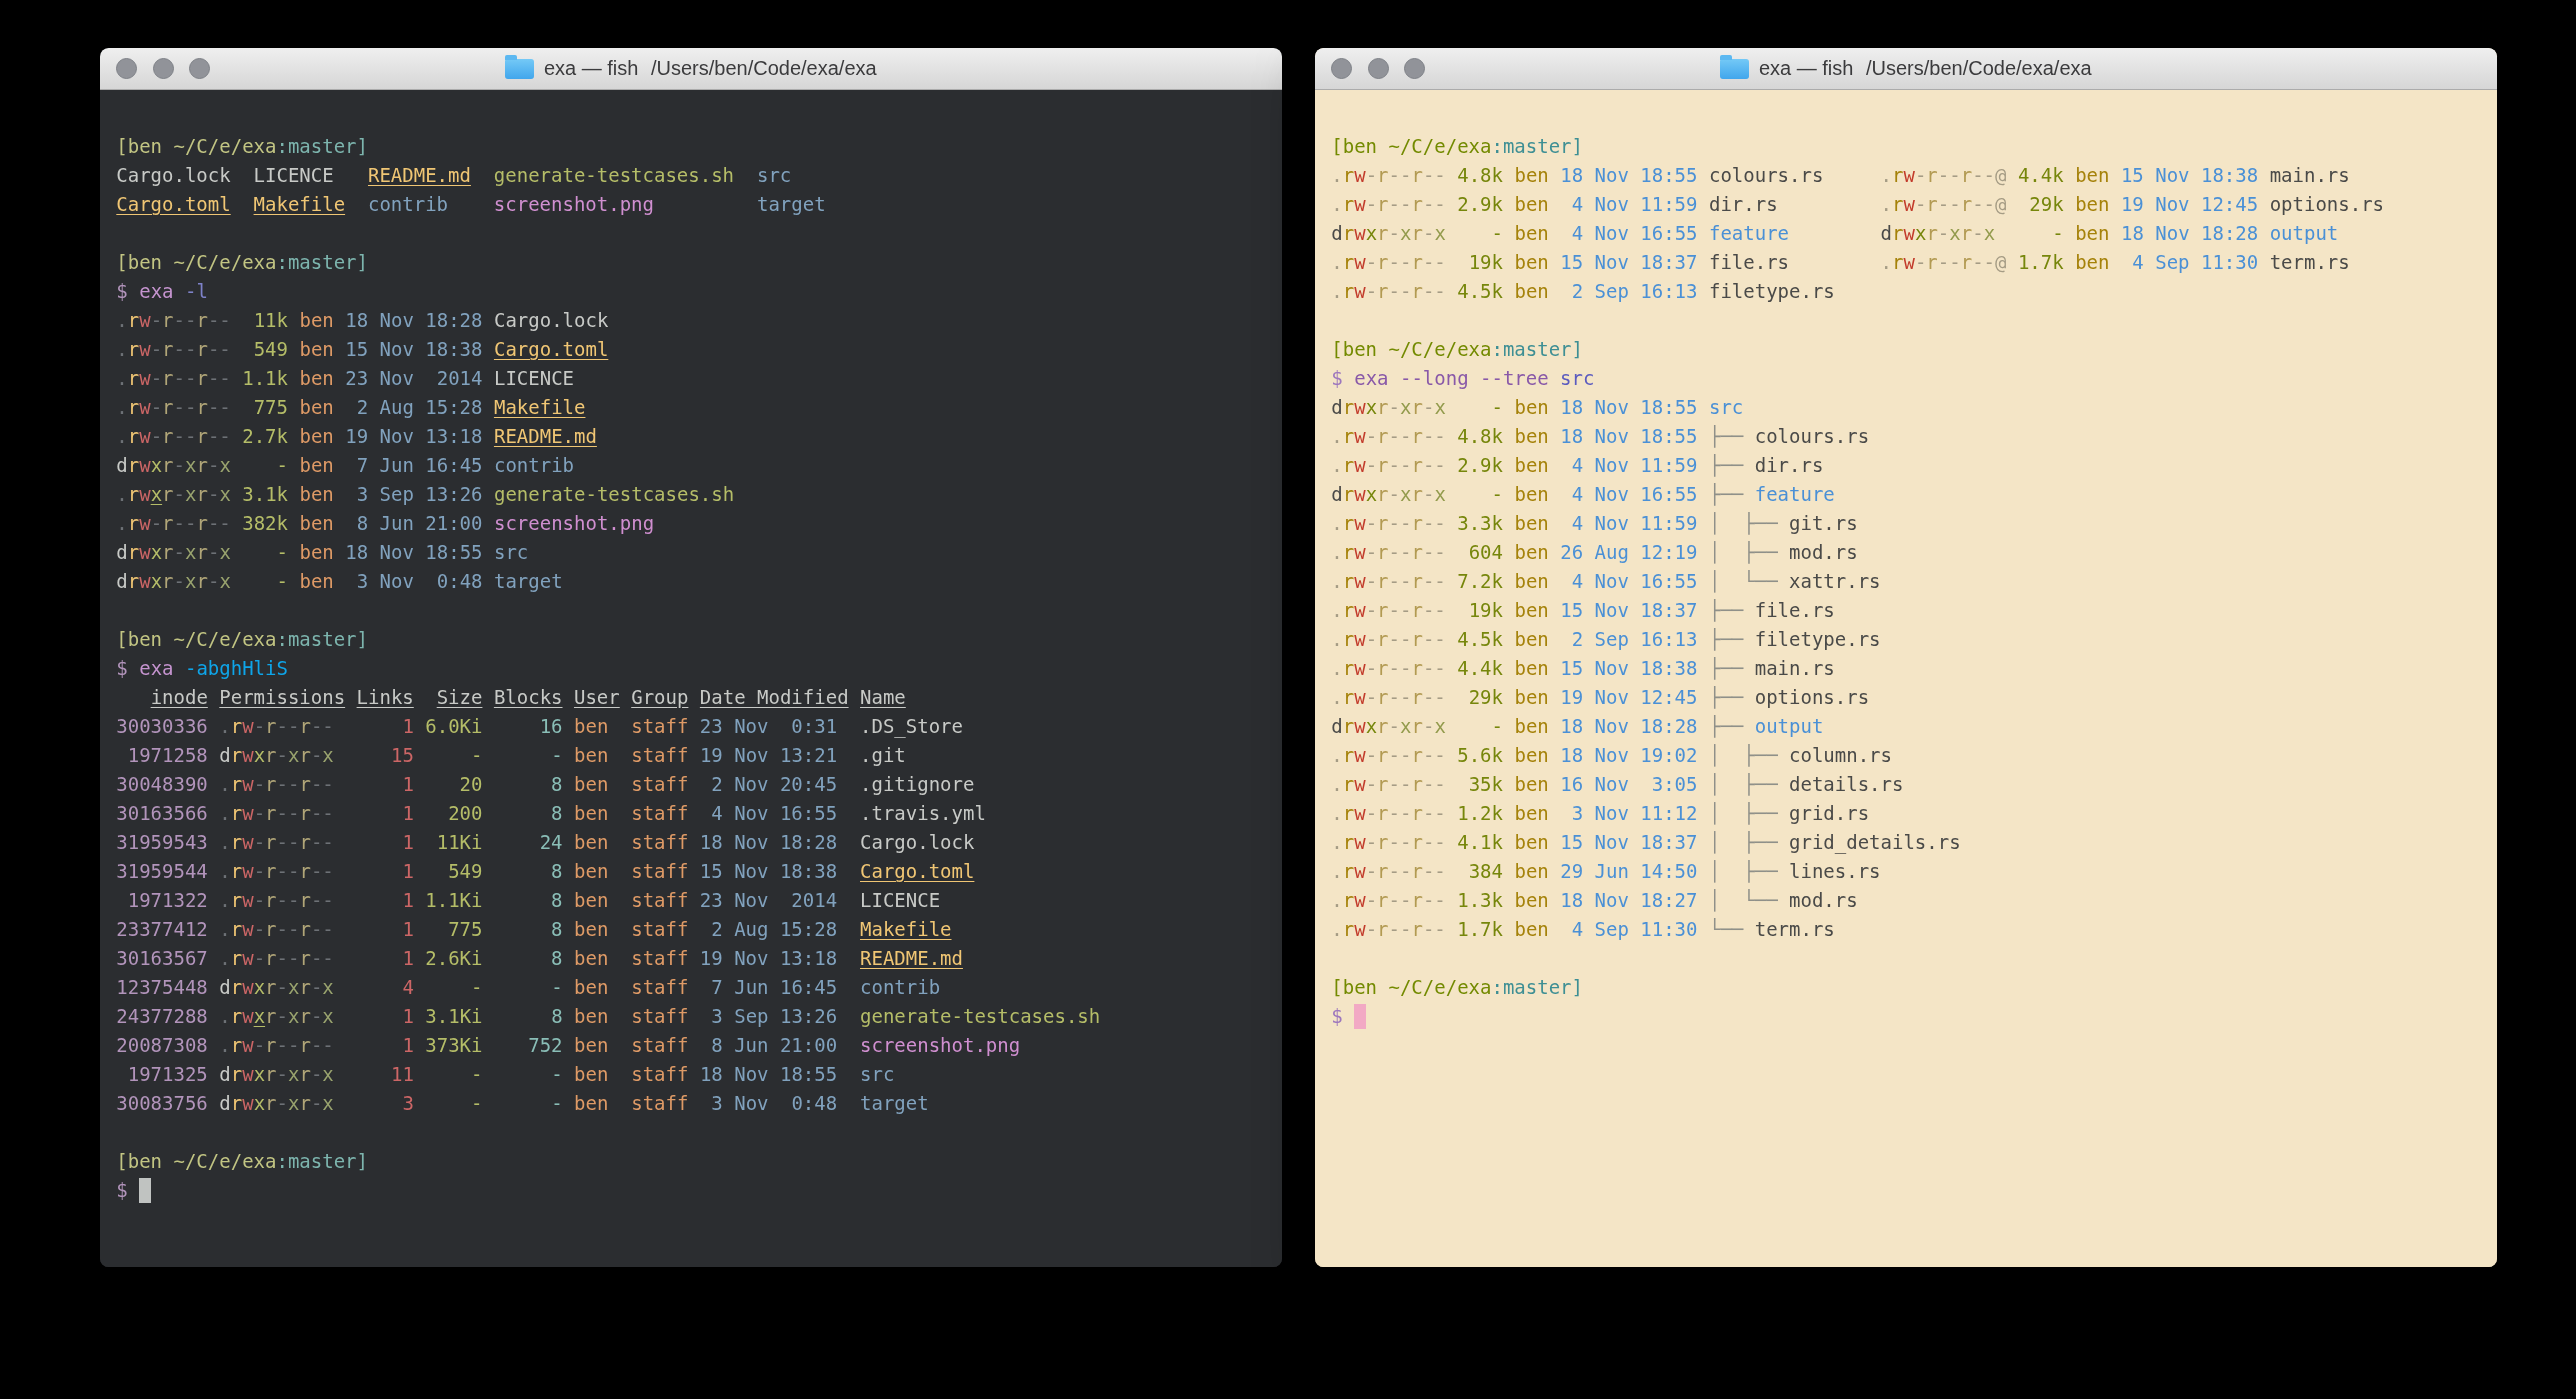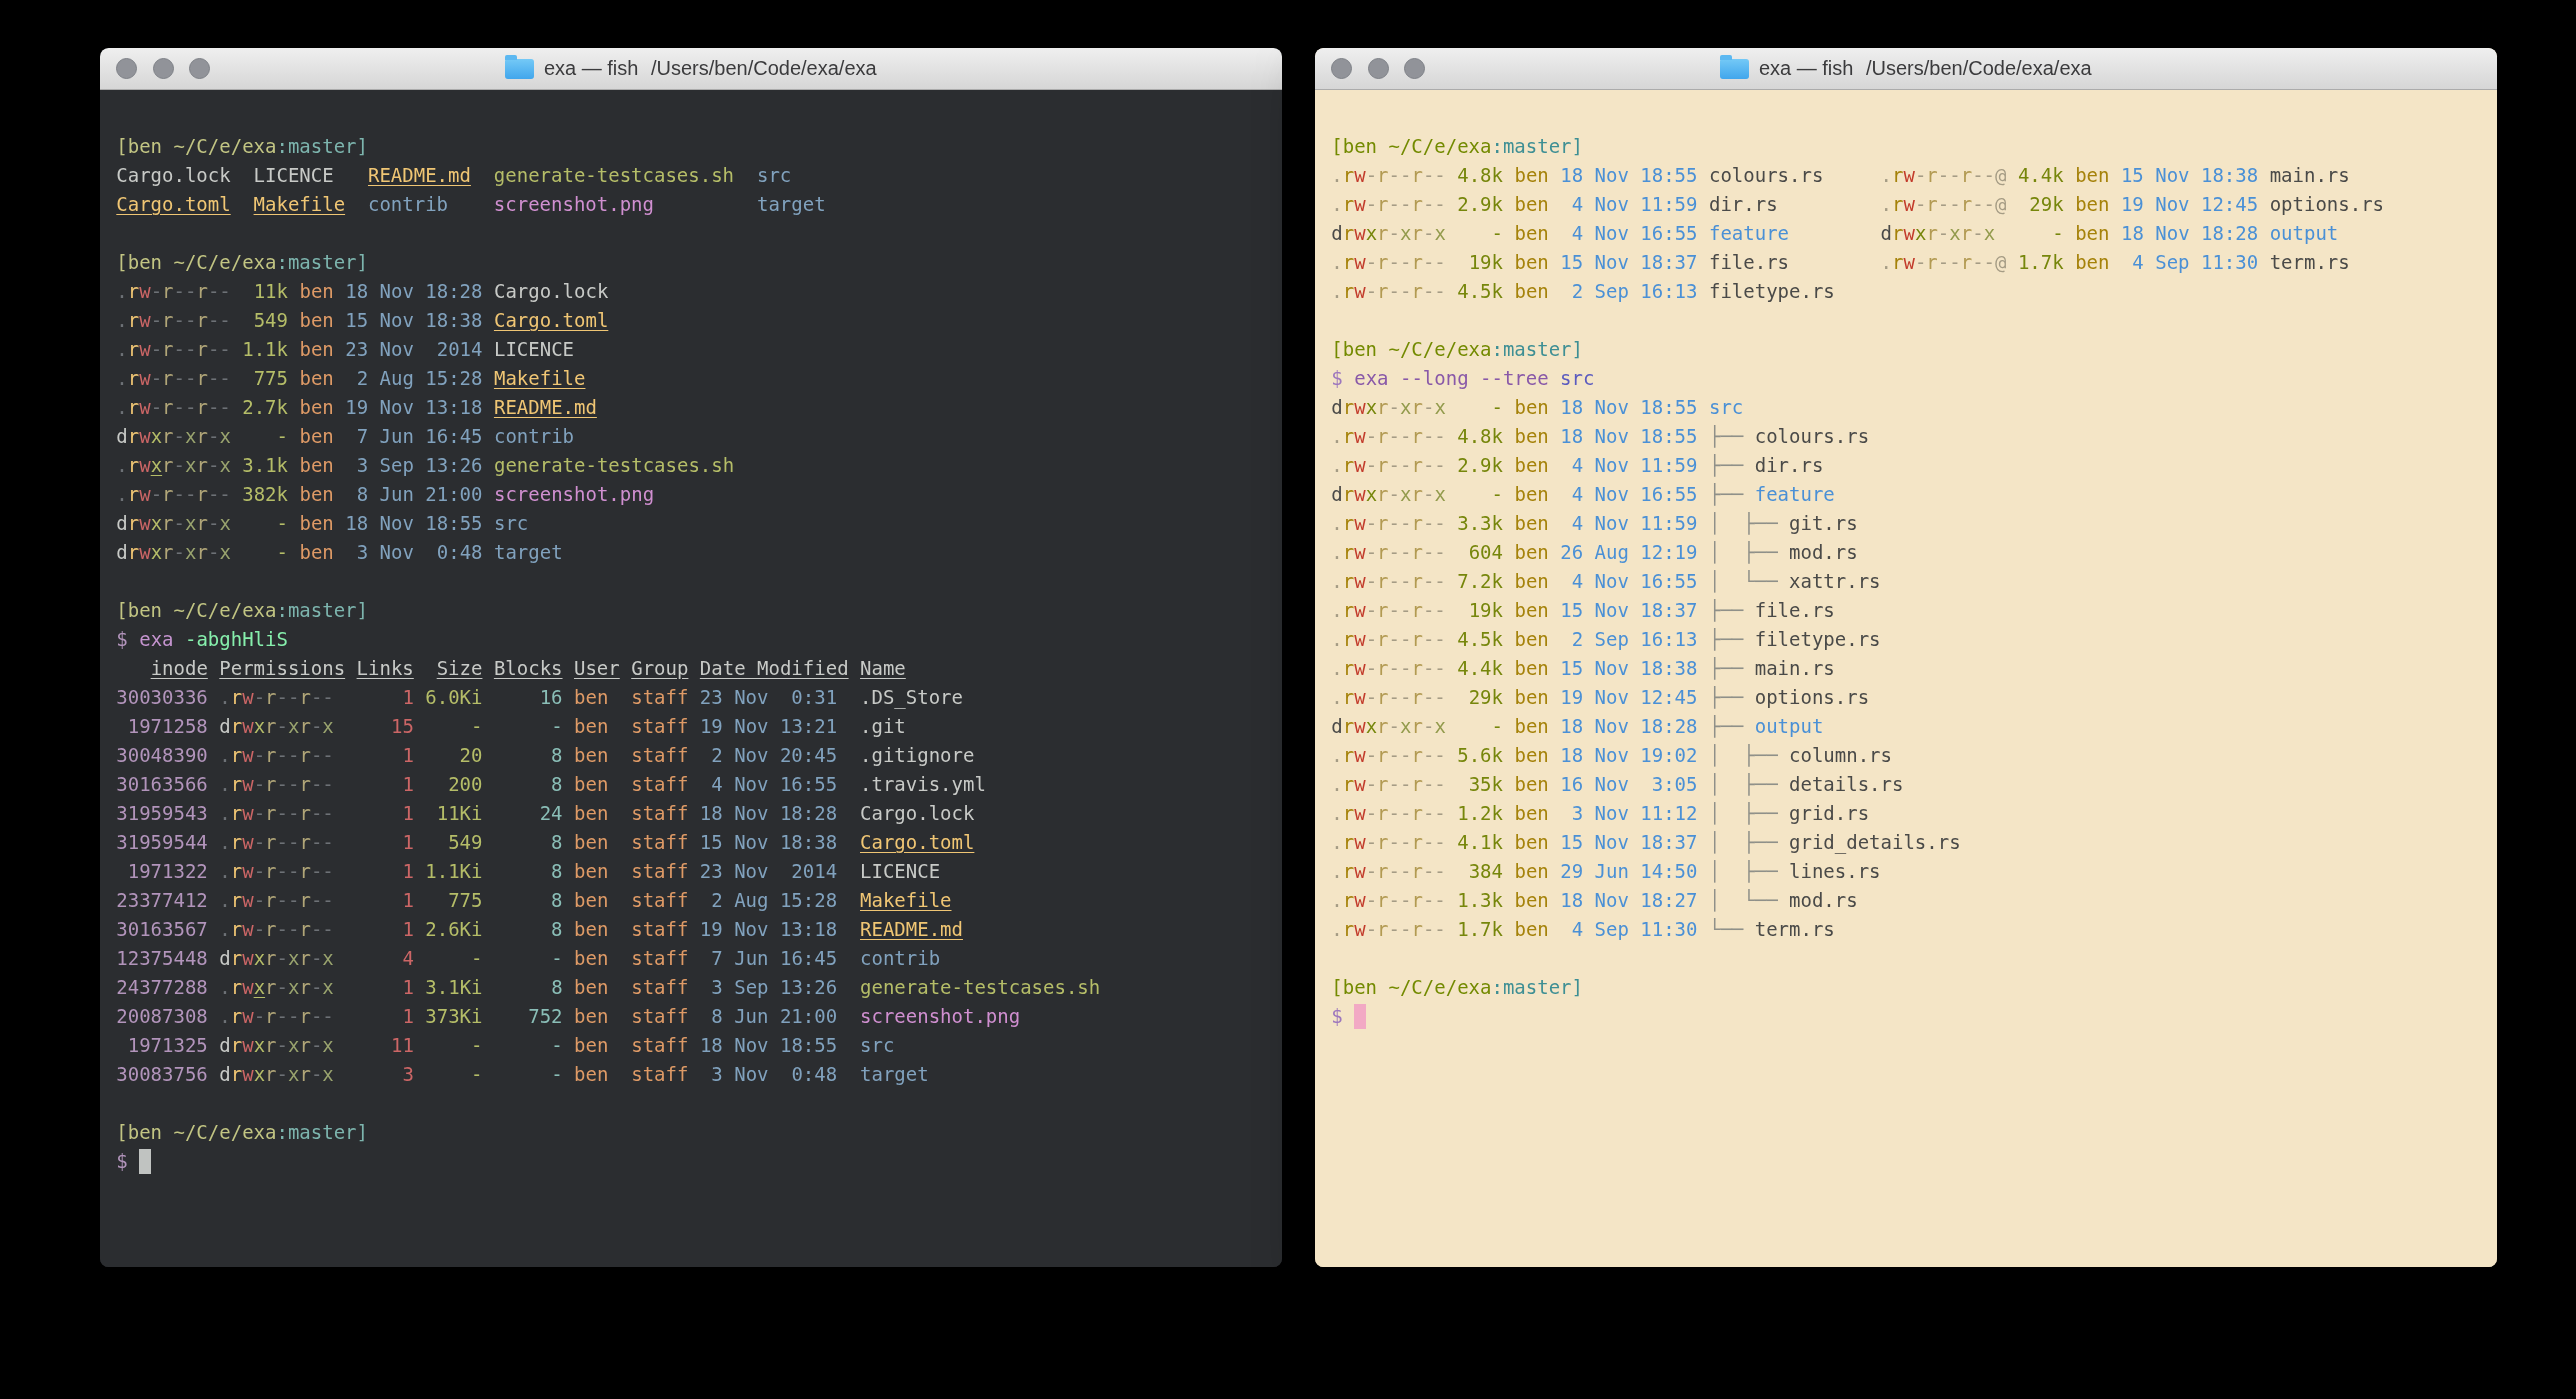--- a/index.html
+++ b/index.html
@@ -43,33 +43,34 @@
         <span class="title-path">/Users/ben/Code/exa/exa</span>
       </div>
     </div>
     <div class="term" style="background: rgb(43, 45, 48);">
         <div class="line"></div>
         <div class="line"><span style="color: rgb(194, 197, 131);">[ben ~/C/e/exa</span><span style="color: rgb(125, 181, 174);">:master]</span></div>
         <div class="line"><span style="color: rgb(200, 202, 199);">Cargo.lock</span><span style="color: rgb(200, 202, 199);">  </span><span style="color: rgb(200, 202, 199);">LICENCE</span><span style="color: rgb(200, 202, 199);">   </span><span class="u" style="color: rgb(240, 198, 116);">README.md</span><span style="color: rgb(200, 202, 199);">  </span><span style="color: rgb(181, 189, 104);">generate-testcases.sh</span><span style="color: rgb(200, 202, 199);">  </span><span style="color: rgb(129, 162, 190);">src</span></div>
         <div class="line"><span class="u" style="color: rgb(240, 198, 116);">Cargo.toml</span><span style="color: rgb(200, 202, 199);">  </span><span class="u" style="color: rgb(240, 198, 116);">Makefile</span><span style="color: rgb(200, 202, 199);">  </span><span style="color: rgb(129, 162, 190);">contrib</span><span style="color: rgb(200, 202, 199);">    </span><span style="color: rgb(208, 143, 208);">screenshot.png</span><span style="color: rgb(200, 202, 199);">         </span><span style="color: rgb(129, 162, 190);">target</span></div>
         <div class="line"></div>
         <div class="line"><span style="color: rgb(194, 197, 131);">[ben ~/C/e/exa</span><span style="color: rgb(125, 181, 174);">:master]</span></div>
+        <div class="line"><span style="color: rgb(178, 148, 187);">$ </span><span style="color: rgb(197, 148, 207);">exa</span><span style="color: rgb(200, 202, 199);"> </span><span style="color: rgb(126, 130, 201);">-l</span></div>
         <div class="line"><span style="color: rgb(109, 113, 118);">.</span><span style="color: rgb(240, 198, 116);">r</span><span style="color: rgb(204, 102, 102);">w</span><span style="color: rgb(109, 113, 118);">-</span><span style="color: rgb(177, 166, 120);">r</span><span style="color: rgb(109, 113, 118);">--</span><span style="color: rgb(177, 166, 120);">r</span><span style="color: rgb(109, 113, 118);">--</span><span style="color: rgb(181, 189, 104);">  11k</span><span style="color: rgb(222, 154, 102);"> ben</span><span style="color: rgb(129, 162, 190);"> 18 Nov 18:28</span><span style="color: rgb(200, 202, 199);"> </span><span style="color: rgb(200, 202, 199);">Cargo.lock</span></div>
         <div class="line"><span style="color: rgb(109, 113, 118);">.</span><span style="color: rgb(240, 198, 116);">r</span><span style="color: rgb(204, 102, 102);">w</span><span style="color: rgb(109, 113, 118);">-</span><span style="color: rgb(177, 166, 120);">r</span><span style="color: rgb(109, 113, 118);">--</span><span style="color: rgb(177, 166, 120);">r</span><span style="color: rgb(109, 113, 118);">--</span><span style="color: rgb(181, 189, 104);">  549</span><span style="color: rgb(222, 154, 102);"> ben</span><span style="color: rgb(129, 162, 190);"> 15 Nov 18:38</span><span style="color: rgb(200, 202, 199);"> </span><span class="u" style="color: rgb(240, 198, 116);">Cargo.toml</span></div>
         <div class="line"><span style="color: rgb(109, 113, 118);">.</span><span style="color: rgb(240, 198, 116);">r</span><span style="color: rgb(204, 102, 102);">w</span><span style="color: rgb(109, 113, 118);">-</span><span style="color: rgb(177, 166, 120);">r</span><span style="color: rgb(109, 113, 118);">--</span><span style="color: rgb(177, 166, 120);">r</span><span style="color: rgb(109, 113, 118);">--</span><span style="color: rgb(181, 189, 104);"> 1.1k</span><span style="color: rgb(222, 154, 102);"> ben</span><span style="color: rgb(129, 162, 190);"> 23 Nov  2014</span><span style="color: rgb(200, 202, 199);"> </span><span style="color: rgb(200, 202, 199);">LICENCE</span></div>
         <div class="line"><span style="color: rgb(109, 113, 118);">.</span><span style="color: rgb(240, 198, 116);">r</span><span style="color: rgb(204, 102, 102);">w</span><span style="color: rgb(109, 113, 118);">-</span><span style="color: rgb(177, 166, 120);">r</span><span style="color: rgb(109, 113, 118);">--</span><span style="color: rgb(177, 166, 120);">r</span><span style="color: rgb(109, 113, 118);">--</span><span style="color: rgb(181, 189, 104);">  775</span><span style="color: rgb(222, 154, 102);"> ben</span><span style="color: rgb(129, 162, 190);">  2 Aug 15:28</span><span style="color: rgb(200, 202, 199);"> </span><span class="u" style="color: rgb(240, 198, 116);">Makefile</span></div>
         <div class="line"><span style="color: rgb(109, 113, 118);">.</span><span style="color: rgb(240, 198, 116);">r</span><span style="color: rgb(204, 102, 102);">w</span><span style="color: rgb(109, 113, 118);">-</span><span style="color: rgb(177, 166, 120);">r</span><span style="color: rgb(109, 113, 118);">--</span><span style="color: rgb(177, 166, 120);">r</span><span style="color: rgb(109, 113, 118);">--</span><span style="color: rgb(181, 189, 104);"> 2.7k</span><span style="color: rgb(222, 154, 102);"> ben</span><span style="color: rgb(129, 162, 190);"> 19 Nov 13:18</span><span style="color: rgb(200, 202, 199);"> </span><span class="u" style="color: rgb(240, 198, 116);">README.md</span></div>
         <div class="line"><span style="color: rgb(200, 202, 199);">d</span><span style="color: rgb(240, 198, 116);">r</span><span style="color: rgb(204, 102, 102);">w</span><span style="color: rgb(181, 189, 104);">x</span><span style="color: rgb(177, 166, 120);">r</span><span style="color: rgb(109, 113, 118);">-</span><span style="color: rgb(153, 163, 110);">x</span><span style="color: rgb(177, 166, 120);">r</span><span style="color: rgb(109, 113, 118);">-</span><span style="color: rgb(153, 163, 110);">x</span><span style="color: rgb(181, 189, 104);">    -</span><span style="color: rgb(222, 154, 102);"> ben</span><span style="color: rgb(129, 162, 190);">  7 Jun 16:45</span><span style="color: rgb(200, 202, 199);"> </span><span style="color: rgb(129, 162, 190);">contrib</span></div>
         <div class="line"><span style="color: rgb(109, 113, 118);">.</span><span style="color: rgb(240, 198, 116);">r</span><span style="color: rgb(204, 102, 102);">w</span><span class="u" style="color: rgb(181, 189, 104);">x</span><span style="color: rgb(177, 166, 120);">r</span><span style="color: rgb(109, 113, 118);">-</span><span style="color: rgb(153, 163, 110);">x</span><span style="color: rgb(177, 166, 120);">r</span><span style="color: rgb(109, 113, 118);">-</span><span style="color: rgb(153, 163, 110);">x</span><span style="color: rgb(181, 189, 104);"> 3.1k</span><span style="color: rgb(222, 154, 102);"> ben</span><span style="color: rgb(129, 162, 190);">  3 Sep 13:26</span><span style="color: rgb(200, 202, 199);"> </span><span style="color: rgb(181, 189, 104);">generate-testcases.sh</span></div>
         <div class="line"><span style="color: rgb(109, 113, 118);">.</span><span style="color: rgb(240, 198, 116);">r</span><span style="color: rgb(204, 102, 102);">w</span><span style="color: rgb(109, 113, 118);">-</span><span style="color: rgb(177, 166, 120);">r</span><span style="color: rgb(109, 113, 118);">--</span><span style="color: rgb(177, 166, 120);">r</span><span style="color: rgb(109, 113, 118);">--</span><span style="color: rgb(181, 189, 104);"> 382k</span><span style="color: rgb(222, 154, 102);"> ben</span><span style="color: rgb(129, 162, 190);">  8 Jun 21:00</span><span style="color: rgb(200, 202, 199);"> </span><span style="color: rgb(208, 143, 208);">screenshot.png</span></div>
         <div class="line"><span style="color: rgb(200, 202, 199);">d</span><span style="color: rgb(240, 198, 116);">r</span><span style="color: rgb(204, 102, 102);">w</span><span style="color: rgb(181, 189, 104);">x</span><span style="color: rgb(177, 166, 120);">r</span><span style="color: rgb(109, 113, 118);">-</span><span style="color: rgb(153, 163, 110);">x</span><span style="color: rgb(177, 166, 120);">r</span><span style="color: rgb(109, 113, 118);">-</span><span style="color: rgb(153, 163, 110);">x</span><span style="color: rgb(181, 189, 104);">    -</span><span style="color: rgb(222, 154, 102);"> ben</span><span style="color: rgb(129, 162, 190);"> 18 Nov 18:55</span><span style="color: rgb(200, 202, 199);"> </span><span style="color: rgb(129, 162, 190);">src</span></div>
         <div class="line"><span style="color: rgb(200, 202, 199);">d</span><span style="color: rgb(240, 198, 116);">r</span><span style="color: rgb(204, 102, 102);">w</span><span style="color: rgb(181, 189, 104);">x</span><span style="color: rgb(177, 166, 120);">r</span><span style="color: rgb(109, 113, 118);">-</span><span style="color: rgb(153, 163, 110);">x</span><span style="color: rgb(177, 166, 120);">r</span><span style="color: rgb(109, 113, 118);">-</span><span style="color: rgb(153, 163, 110);">x</span><span style="color: rgb(181, 189, 104);">    -</span><span style="color: rgb(222, 154, 102);"> ben</span><span style="color: rgb(129, 162, 190);">  3 Nov  0:48</span><span style="color: rgb(200, 202, 199);"> </span><span style="color: rgb(129, 162, 190);">target</span></div>
         <div class="line"></div>
         <div class="line"><span style="color: rgb(194, 197, 131);">[ben ~/C/e/exa</span><span style="color: rgb(125, 181, 174);">:master]</span></div>
-        <div class="line"><span style="color: rgb(178, 148, 187);">$ </span><span style="color: rgb(197, 148, 207);">exa</span><span style="color: rgb(200, 202, 199);"> </span><span style="color: #86efac;">-abghHliS</span></div>
+        <div class="line"><span style="color: rgb(178, 148, 187);">$ </span><span style="color: rgb(197, 148, 207);">exa</span><span style="color: rgb(200, 202, 199);"> </span><span style="color: #0ea5e9;">-abghHliS</span></div>
         <div class="line"><span style="color: rgb(200, 202, 199);">   </span><span class="u" style="color: rgb(200, 202, 199);">inode</span><span style="color: rgb(200, 202, 199);"> </span><span class="u" style="color: rgb(200, 202, 199);">Permissions</span><span style="color: rgb(200, 202, 199);"> </span><span class="u" style="color: rgb(200, 202, 199);">Links</span><span style="color: rgb(200, 202, 199);">  </span><span class="u" style="color: rgb(200, 202, 199);">Size</span><span style="color: rgb(200, 202, 199);"> </span><span class="u" style="color: rgb(200, 202, 199);">Blocks</span><span style="color: rgb(200, 202, 199);"> </span><span class="u" style="color: rgb(200, 202, 199);">User</span><span style="color: rgb(200, 202, 199);"> </span><span class="u" style="color: rgb(200, 202, 199);">Group</span><span style="color: rgb(200, 202, 199);"> </span><span class="u" style="color: rgb(200, 202, 199);">Date Modified</span><span style="color: rgb(200, 202, 199);"> </span><span class="u" style="color: rgb(200, 202, 199);">Name</span></div>
         <div class="line"><span style="color: rgb(178, 148, 187);">30030336</span><span style="color: rgb(200, 202, 199);"> </span><span style="color: rgb(109, 113, 118);">.</span><span style="color: rgb(240, 198, 116);">r</span><span style="color: rgb(204, 102, 102);">w</span><span style="color: rgb(109, 113, 118);">-</span><span style="color: rgb(177, 166, 120);">r</span><span style="color: rgb(109, 113, 118);">--</span><span style="color: rgb(177, 166, 120);">r</span><span style="color: rgb(109, 113, 118);">--</span><span style="color: rgb(204, 102, 102);">      1</span><span style="color: rgb(181, 189, 104);"> 6.0Ki</span><span style="color: rgb(138, 190, 183);">     16</span><span style="color: rgb(222, 154, 102);"> ben  staff</span><span style="color: rgb(129, 162, 190);"> 23 Nov  0:31  </span><span style="color: rgb(200, 202, 199);">.DS_Store</span></div>
         <div class="line"><span style="color: rgb(178, 148, 187);"> 1971258</span><span style="color: rgb(200, 202, 199);"> </span><span style="color: rgb(200, 202, 199);">d</span><span style="color: rgb(240, 198, 116);">r</span><span style="color: rgb(204, 102, 102);">w</span><span style="color: rgb(181, 189, 104);">x</span><span style="color: rgb(177, 166, 120);">r</span><span style="color: rgb(109, 113, 118);">-</span><span style="color: rgb(153, 163, 110);">x</span><span style="color: rgb(177, 166, 120);">r</span><span style="color: rgb(109, 113, 118);">-</span><span style="color: rgb(153, 163, 110);">x</span><span style="color: rgb(204, 102, 102);">     15</span><span style="color: rgb(181, 189, 104);">     -</span><span style="color: rgb(138, 190, 183);">      -</span><span style="color: rgb(222, 154, 102);"> ben  staff</span><span style="color: rgb(129, 162, 190);"> 19 Nov 13:21  </span><span style="color: rgb(200, 202, 199);">.git</span></div>
         <div class="line"><span style="color: rgb(178, 148, 187);">30048390</span><span style="color: rgb(200, 202, 199);"> </span><span style="color: rgb(109, 113, 118);">.</span><span style="color: rgb(240, 198, 116);">r</span><span style="color: rgb(204, 102, 102);">w</span><span style="color: rgb(109, 113, 118);">-</span><span style="color: rgb(177, 166, 120);">r</span><span style="color: rgb(109, 113, 118);">--</span><span style="color: rgb(177, 166, 120);">r</span><span style="color: rgb(109, 113, 118);">--</span><span style="color: rgb(204, 102, 102);">      1</span><span style="color: rgb(181, 189, 104);">    20</span><span style="color: rgb(138, 190, 183);">      8</span><span style="color: rgb(222, 154, 102);"> ben  staff</span><span style="color: rgb(129, 162, 190);">  2 Nov 20:45  </span><span style="color: rgb(200, 202, 199);">.gitignore</span></div>
         <div class="line"><span style="color: rgb(178, 148, 187);">30163566</span><span style="color: rgb(200, 202, 199);"> </span><span style="color: rgb(109, 113, 118);">.</span><span style="color: rgb(240, 198, 116);">r</span><span style="color: rgb(204, 102, 102);">w</span><span style="color: rgb(109, 113, 118);">-</span><span style="color: rgb(177, 166, 120);">r</span><span style="color: rgb(109, 113, 118);">--</span><span style="color: rgb(177, 166, 120);">r</span><span style="color: rgb(109, 113, 118);">--</span><span style="color: rgb(204, 102, 102);">      1</span><span style="color: rgb(181, 189, 104);">   200</span><span style="color: rgb(138, 190, 183);">      8</span><span style="color: rgb(222, 154, 102);"> ben  staff</span><span style="color: rgb(129, 162, 190);">  4 Nov 16:55  </span><span style="color: rgb(200, 202, 199);">.travis.yml</span></div>
         <div class="line"><span style="color: rgb(178, 148, 187);">31959543</span><span style="color: rgb(200, 202, 199);"> </span><span style="color: rgb(109, 113, 118);">.</span><span style="color: rgb(240, 198, 116);">r</span><span style="color: rgb(204, 102, 102);">w</span><span style="color: rgb(109, 113, 118);">-</span><span style="color: rgb(177, 166, 120);">r</span><span style="color: rgb(109, 113, 118);">--</span><span style="color: rgb(177, 166, 120);">r</span><span style="color: rgb(109, 113, 118);">--</span><span style="color: rgb(204, 102, 102);">      1</span><span style="color: rgb(181, 189, 104);">  11Ki</span><span style="color: rgb(138, 190, 183);">     24</span><span style="color: rgb(222, 154, 102);"> ben  staff</span><span style="color: rgb(129, 162, 190);"> 18 Nov 18:28  </span><span style="color: rgb(200, 202, 199);">Cargo.lock</span></div>
         <div class="line"><span style="color: rgb(178, 148, 187);">31959544</span><span style="color: rgb(200, 202, 199);"> </span><span style="color: rgb(109, 113, 118);">.</span><span style="color: rgb(240, 198, 116);">r</span><span style="color: rgb(204, 102, 102);">w</span><span style="color: rgb(109, 113, 118);">-</span><span style="color: rgb(177, 166, 120);">r</span><span style="color: rgb(109, 113, 118);">--</span><span style="color: rgb(177, 166, 120);">r</span><span style="color: rgb(109, 113, 118);">--</span><span style="color: rgb(204, 102, 102);">      1</span><span style="color: rgb(181, 189, 104);">   549</span><span style="color: rgb(138, 190, 183);">      8</span><span style="color: rgb(222, 154, 102);"> ben  staff</span><span style="color: rgb(129, 162, 190);"> 15 Nov 18:38  </span><span class="u" style="color: rgb(240, 198, 116);">Cargo.toml</span></div>
         <div class="line"><span style="color: rgb(178, 148, 187);"> 1971322</span><span style="color: rgb(200, 202, 199);"> </span><span style="color: rgb(109, 113, 118);">.</span><span style="color: rgb(240, 198, 116);">r</span><span style="color: rgb(204, 102, 102);">w</span><span style="color: rgb(109, 113, 118);">-</span><span style="color: rgb(177, 166, 120);">r</span><span style="color: rgb(109, 113, 118);">--</span><span style="color: rgb(177, 166, 120);">r</span><span style="color: rgb(109, 113, 118);">--</span><span style="color: rgb(204, 102, 102);">      1</span><span style="color: rgb(181, 189, 104);"> 1.1Ki</span><span style="color: rgb(138, 190, 183);">      8</span><span style="color: rgb(222, 154, 102);"> ben  staff</span><span style="color: rgb(129, 162, 190);"> 23 Nov  2014  </span><span style="color: rgb(200, 202, 199);">LICENCE</span></div>
         <div class="line"><span style="color: rgb(178, 148, 187);">23377412</span><span style="color: rgb(200, 202, 199);"> </span><span style="color: rgb(109, 113, 118);">.</span><span style="color: rgb(240, 198, 116);">r</span><span style="color: rgb(204, 102, 102);">w</span><span style="color: rgb(109, 113, 118);">-</span><span style="color: rgb(177, 166, 120);">r</span><span style="color: rgb(109, 113, 118);">--</span><span style="color: rgb(177, 166, 120);">r</span><span style="color: rgb(109, 113, 118);">--</span><span style="color: rgb(204, 102, 102);">      1</span><span style="color: rgb(181, 189, 104);">   775</span><span style="color: rgb(138, 190, 183);">      8</span><span style="color: rgb(222, 154, 102);"> ben  staff</span><span style="color: rgb(129, 162, 190);">  2 Aug 15:28  </span><span class="u" style="color: rgb(240, 198, 116);">Makefile</span></div>
         <div class="line"><span style="color: rgb(178, 148, 187);">30163567</span><span style="color: rgb(200, 202, 199);"> </span><span style="color: rgb(109, 113, 118);">.</span><span style="color: rgb(240, 198, 116);">r</span><span style="color: rgb(204, 102, 102);">w</span><span style="color: rgb(109, 113, 118);">-</span><span style="color: rgb(177, 166, 120);">r</span><span style="color: rgb(109, 113, 118);">--</span><span style="color: rgb(177, 166, 120);">r</span><span style="color: rgb(109, 113, 118);">--</span><span style="color: rgb(204, 102, 102);">      1</span><span style="color: rgb(181, 189, 104);"> 2.6Ki</span><span style="color: rgb(138, 190, 183);">      8</span><span style="color: rgb(222, 154, 102);"> ben  staff</span><span style="color: rgb(129, 162, 190);"> 19 Nov 13:18  </span><span class="u" style="color: rgb(240, 198, 116);">README.md</span></div>

